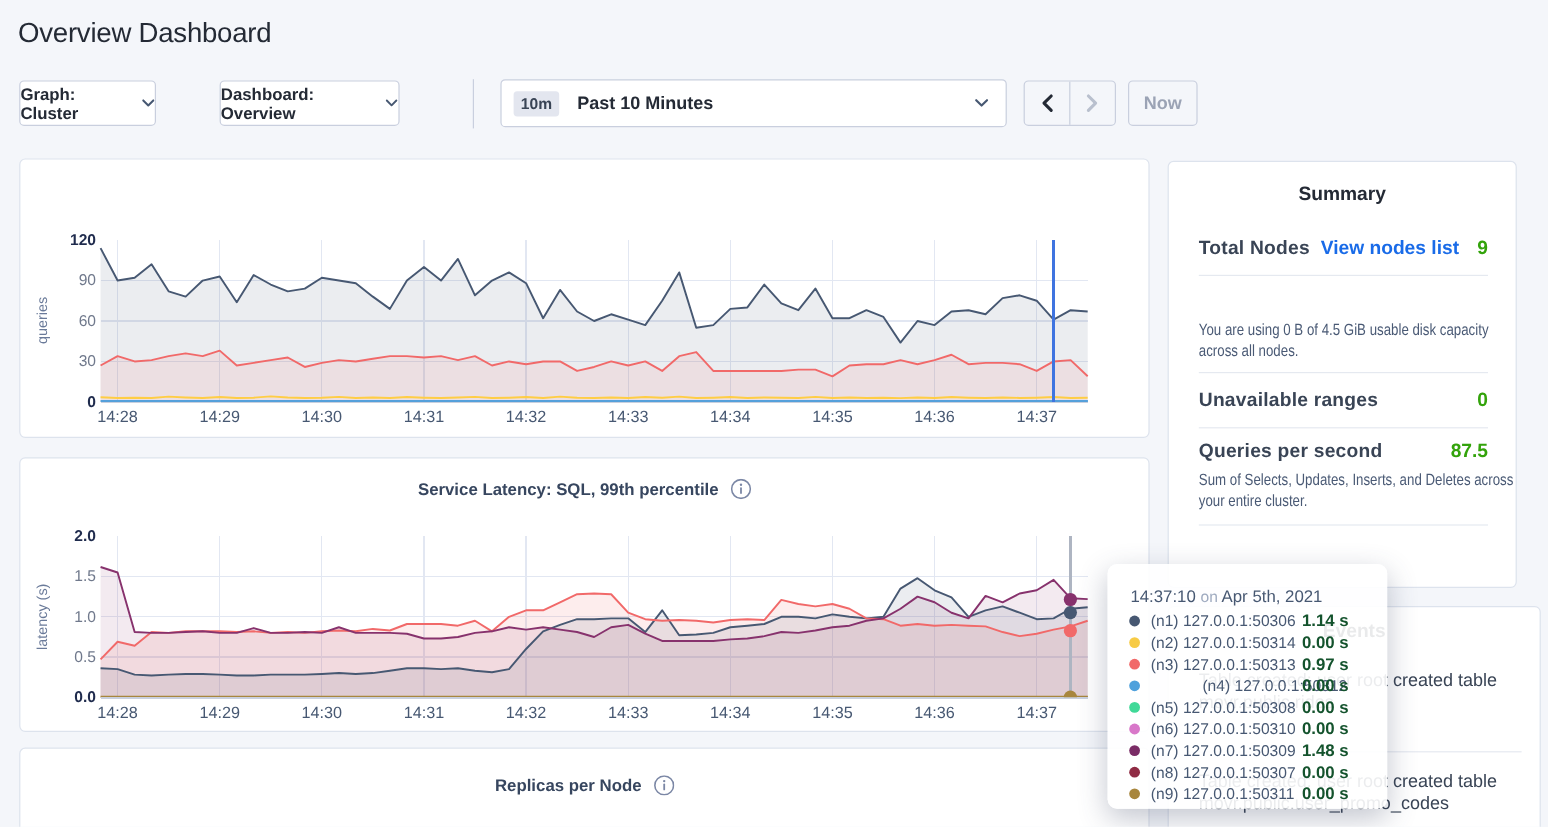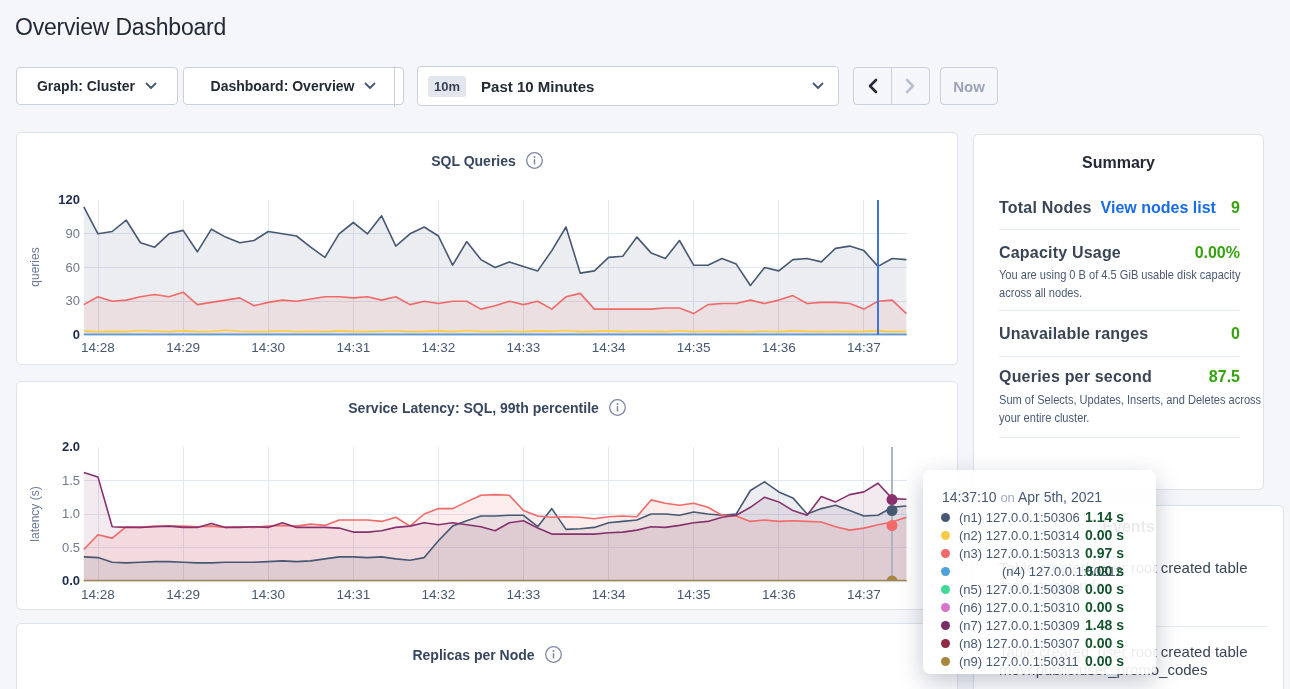--- a/index.html
+++ b/index.html
@@ -36,24 +36,24 @@
 .tthead { position:absolute; left:19px; top:19px; font-size:14px; color:#475872; }
 .tthead .on { color:#9FABC0; font-size:13px; }
 .ttr { position:absolute; left:16px; right:10px; height:18px; display:flex; align-items:center; }
 .ttr .dot { width:9px; height:9px; border-radius:50%; flex:none; margin-left:2px; }
 .ttr .addr { margin-left:9px; font-size:13px; color:#475872; }
 .ttr .val { position:absolute; left:146px; font-size:14px; font-weight:700; color:#14532d; }
 .ttr .s { font-weight:700; }
 </style></head><body>
 <h1>Overview Dashboard</h1>
 
-<div class="btn" style="left:16px;top:67px;width:162px;height:38px;">Graph: Cluster <svg width="12" height="8" viewBox="0 0 12 8">
+<div class="btn" style="left:16px;top:67px;width:114px;height:38px;">Graph: Cluster <svg width="12" height="8" viewBox="0 0 12 8">
       <path d="M1.5 1.5 L6 6 L10.5 1.5" fill="none" stroke="#475872" stroke-width="1.8" stroke-linecap="round" stroke-linejoin="round"></path>
     </svg></div>
-<div class="btn" style="left:183px;top:67px;width:221px;height:38px;">Dashboard: Overview <svg width="12" height="8" viewBox="0 0 12 8">
+<div class="btn" style="left:183px;top:67px;width:150px;height:38px;">Dashboard: Overview <svg width="12" height="8" viewBox="0 0 12 8">
       <path d="M1.5 1.5 L6 6 L10.5 1.5" fill="none" stroke="#475872" stroke-width="1.8" stroke-linecap="round" stroke-linejoin="round"></path>
     </svg></div>
 <div class="vdiv"></div>
 <div class="timesel">
     <span class="badge">10m</span>
     <span class="tstext">Past 10 Minutes</span>
   <span style="margin-left:auto;margin-right:14px;display:flex;">
       <svg width="12" height="8" viewBox="0 0 12 8">
         <path d="M1.5 1.5 L6 6 L10.5 1.5" fill="none" stroke="#475872" stroke-width="1.8" stroke-linecap="round" stroke-linejoin="round"></path>
       </svg>
@@ -67,25 +67,20 @@
     </span>
   <span style="flex:1;display:flex;align-items:center;justify-content:center;height:100%;">
     <svg width="11" height="16" viewBox="0 0 11 16">
         <path d="M2 2 L8 8 L2 14" fill="none" stroke="#B9C0CE" stroke-width="2.6" stroke-linecap="round" stroke-linejoin="round"></path>
       </svg>
     </span>
 </div>
 <div class="btn ghost" style="left:940px;top:67px;width:58px;height:38px;color:#9BA3B5;font-size:15px;">Now</div>
 
 <div class="card" style="left:16px;top:132px;width:942px;height:233px;">
-  <div class="ctitle" style="top:19px;">SQL Queries <span class="info"><svg width="17" height="17" viewBox="0 0 17 17">
-          <circle cx="8.5" cy="8.5" r="7.8" fill="none" stroke="#7B87A5" stroke-width="1.3"></circle>
-          <circle cx="8.5" cy="4.9" r="1" fill="#7B87A5"></circle>
-          <rect x="7.75" y="7" width="1.5" height="5.6" rx="0.7" fill="#7B87A5"></rect>
-        </svg></span></div>
   <div class="abs" style="left:0;top:0;"><svg width="942" height="233" viewBox="0 0 942 233" font-family="Liberation Sans, sans-serif">
         <line x1="81.0" y1="67" x2="81.0" y2="202" stroke="#E2E7F2" stroke-width="1" shape-rendering="crispEdges"></line>
         <line x1="166.1" y1="67" x2="166.1" y2="202" stroke="#E2E7F2" stroke-width="1" shape-rendering="crispEdges"></line>
         <line x1="251.2" y1="67" x2="251.2" y2="202" stroke="#E2E7F2" stroke-width="1" shape-rendering="crispEdges"></line>
         <line x1="336.3" y1="67" x2="336.3" y2="202" stroke="#E2E7F2" stroke-width="1" shape-rendering="crispEdges"></line>
         <line x1="421.4" y1="67" x2="421.4" y2="202" stroke="#E2E7F2" stroke-width="1" shape-rendering="crispEdges"></line>
         <line x1="506.5" y1="67" x2="506.5" y2="202" stroke="#E2E7F2" stroke-width="1" shape-rendering="crispEdges"></line>
         <line x1="591.6" y1="67" x2="591.6" y2="202" stroke="#E2E7F2" stroke-width="1" shape-rendering="crispEdges"></line>
         <line x1="676.7" y1="67" x2="676.7" y2="202" stroke="#E2E7F2" stroke-width="1" shape-rendering="crispEdges"></line>
         <line x1="761.8" y1="67" x2="761.8" y2="202" stroke="#E2E7F2" stroke-width="1" shape-rendering="crispEdges"></line>
@@ -181,24 +176,20 @@
 </div>
 
 <div class="card" style="left:973px;top:134px;width:291px;height:356px;">
   <div class="ctitle" style="top:19px;font-size:16px;color:#242A35;">Summary</div>
   <div class="sumrow" style="top:64px;">
       <span class="k">Total Nodes</span>
       <span class="link">View nodes list</span>
       <span class="v">9</span>
     </div>
   <div class="hdiv" style="top:94px;"></div>
-  <div class="sumrow" style="top:109px;">
-      <span class="k">Capacity Usage</span>
-      <span class="v">0.00%</span>
-    </div>
   <div class="sumpara" style="top:131px;">You are using 0 B of 4.5 GiB usable disk capacity<br>across all nodes.</div>
   <div class="hdiv" style="top:175px;"></div>
   <div class="sumrow" style="top:190px;">
       <span class="k">Unavailable ranges</span>
       <span class="v">0</span>
     </div>
   <div class="hdiv" style="top:221px;"></div>
   <div class="sumrow" style="top:233px;">
       <span class="k">Queries per second</span>
       <span class="v">87.5</span>

